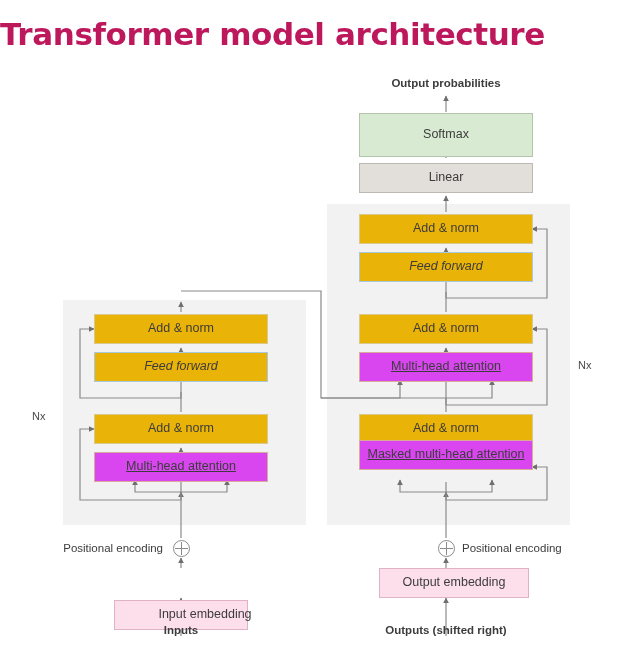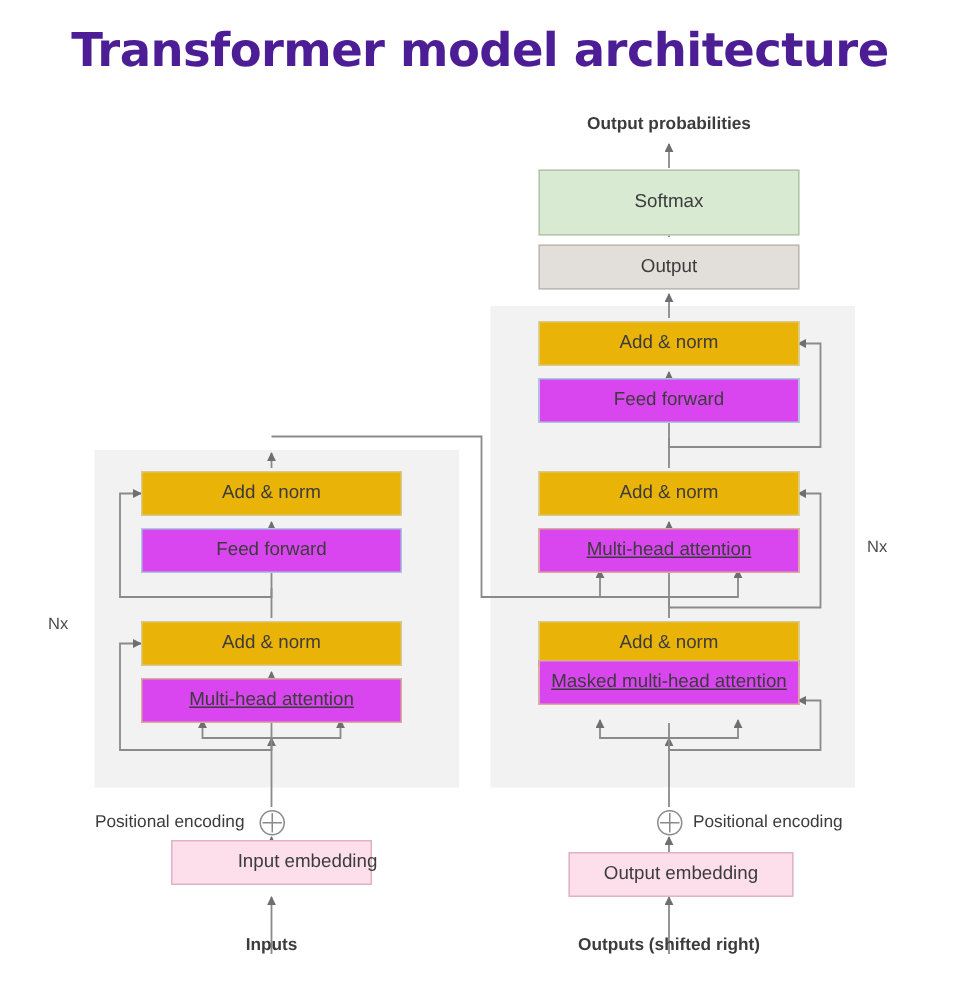--- a/index.html
+++ b/index.html
@@ -16,26 +16,26 @@
     width: 640px;
     height: 668px;
     background: #ffffff;
     overflow: hidden;
   }
   #title {
     position: absolute;
     left: 0;
     top: 16px;
     width: 640px;
-    text-align: center;
+    text-align: left;
     font-family: "DejaVu Sans", sans-serif;
     font-size: 31px;
     font-weight: bold;
     letter-spacing: -0.4px;
-    color: #4c1d95;
+    color: #be185d;
     white-space: nowrap;
   }
   svg#wires {
     position: absolute;
     left: 0;
     top: 0;
     width: 640px;
     height: 668px;
   }
   .panel {
@@ -53,21 +53,21 @@
     color: #3c3c3c;
     border-width: 1px;
     border-style: solid;
     text-align: center;
     line-height: 1.1;
     white-space: nowrap;
   }
   .n-green  { background: #d9ead3; border-color: #b2c4ab; }
   .n-gray   { background: #e2ded9; border-color: #bdb8b2; }
   .n-yellow { background: #eab308; border-color: #d9c98c; }
-  .n-blue   { background: #d946ef; border-color: #a8c9dd; }
+  .n-blue   { background: #eab308; border-color: #a8c9dd; font-style: italic; }
   .n-salmon { background: #d946ef; border-color: #d9ab99; text-decoration: underline; }
   .n-pink   { background: #fcdfeb; border-color: #dfb2c6; }
   .caption {
     position: absolute;
     font-size: 11.5px;
     color: #3c3c3c;
     white-space: nowrap;
   }
   .caption.center { text-align: center; font-weight: bold; }
   .caption.right  { text-align: right; }
@@ -157,34 +157,34 @@
 
       <path d="M 446 492 L 400 492 L 400 480"></path>
       <path d="M 446 492 L 492 492 L 492 480"></path>
 
       <path d="M 181 291 L 321 291 L 321 398 L 400 398 L 400 380"></path>
       <path d="M 321 398 L 492 398 L 492 380"></path>
     </g>
   </svg>
 
   <div class="node n-green" style="left:359px; top:113px; width:174px; height:44px;">Softmax</div>
-  <div class="node n-gray" style="left:359px; top:163px; width:174px; height:30px;">Output</div>
+  <div class="node n-gray" style="left:359px; top:163px; width:174px; height:30px;">Linear</div>
   <div class="node n-yellow" style="left:359px; top:214px; width:174px; height:30px;">Add &amp; norm</div>
   <div class="node n-blue" style="left:359px; top:252px; width:174px; height:30px;">Feed forward</div>
   <div class="node n-yellow" style="left:359px; top:314px; width:174px; height:30px;">Add &amp; norm</div>
   <div class="node n-salmon" style="left:359px; top:352px; width:174px; height:30px;">Multi-head attention</div>
   <div class="node n-yellow" style="left:359px; top:414px; width:174px; height:30px;">Add &amp; norm</div>
   <div class="node n-salmon" style="left:359px; top:440px; width:174px; height:30px;">Masked multi-head attention</div>
   <div class="node n-pink" style="left:379px; top:568px; width:150px; height:30px;">Output embedding</div>
 
   <div class="node n-yellow" style="left:94px; top:314px; width:174px; height:30px;">Add &amp; norm</div>
   <div class="node n-blue" style="left:94px; top:352px; width:174px; height:30px;">Feed forward</div>
   <div class="node n-yellow" style="left:94px; top:414px; width:174px; height:30px;">Add &amp; norm</div>
   <div class="node n-salmon" style="left:94px; top:452px; width:174px; height:30px;">Multi-head attention</div>
-  <div class="node n-pink" style="left:114px; top:560px; width:134px; height:30px;padding-left:48px;">Input embedding</div>
+  <div class="node n-pink" style="left:114px; top:600px; width:134px; height:30px;padding-left:48px;">Input embedding</div>
 
   <div class="pe-circle" style="left:173px; top:540px;"></div>
   <div class="pe-circle" style="left:438px; top:540px;"></div>
 
   <div class="caption center" style="left:346px; top:77px; width:200px;">Output probabilities</div>
 
   <div class="caption right" style="left:20px; top:542px; width:143px;">Positional encoding</div>
 
   <div class="caption" style="left:462px; top:542px;">Positional encoding</div>
 

